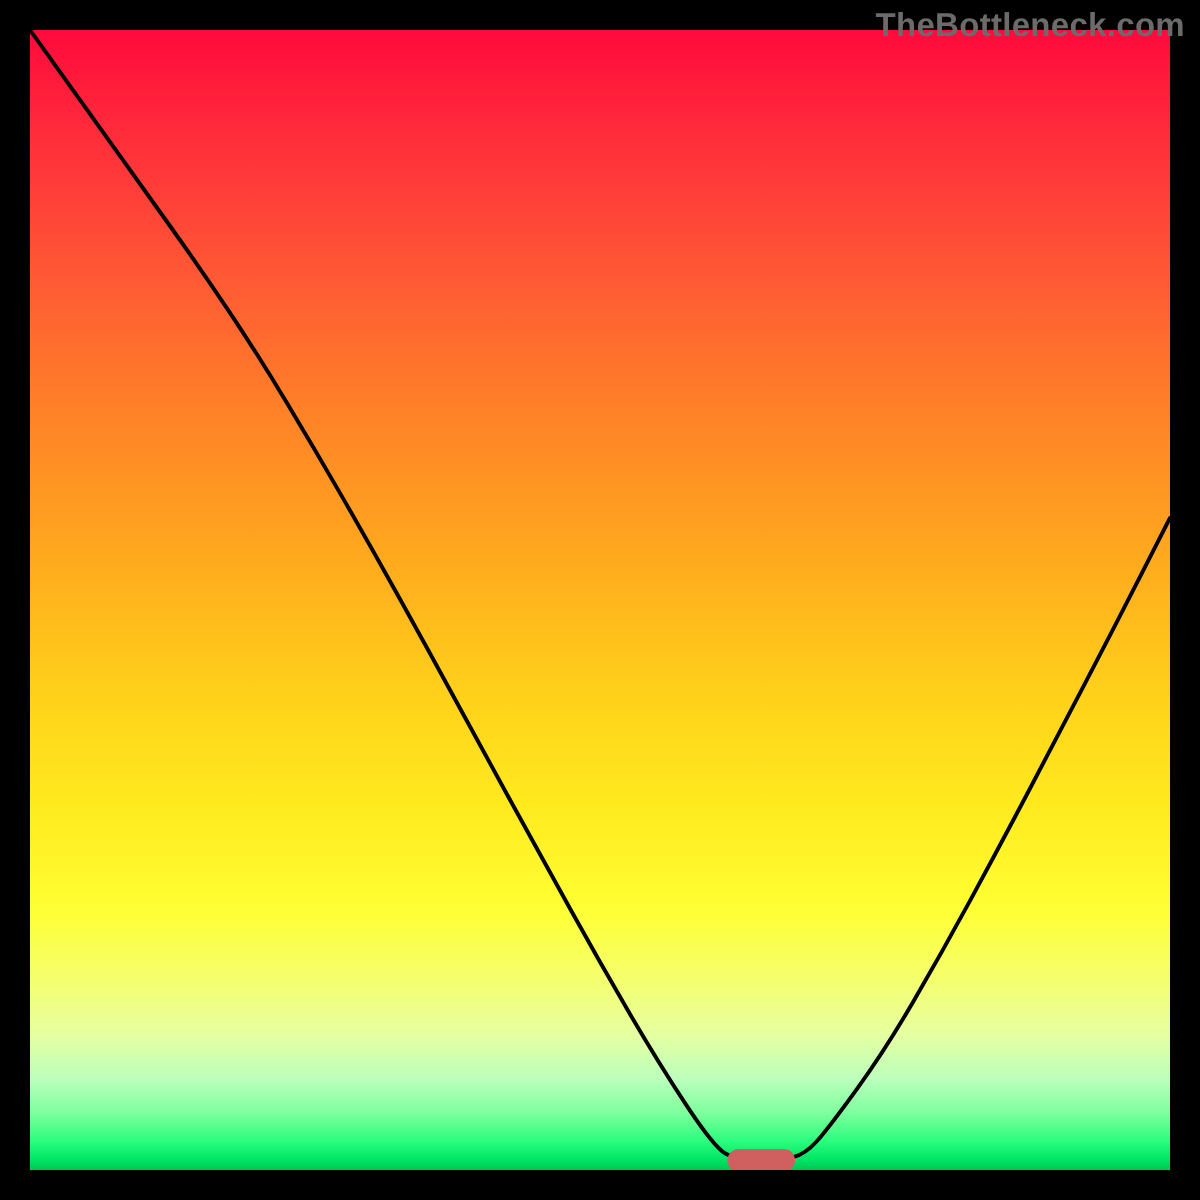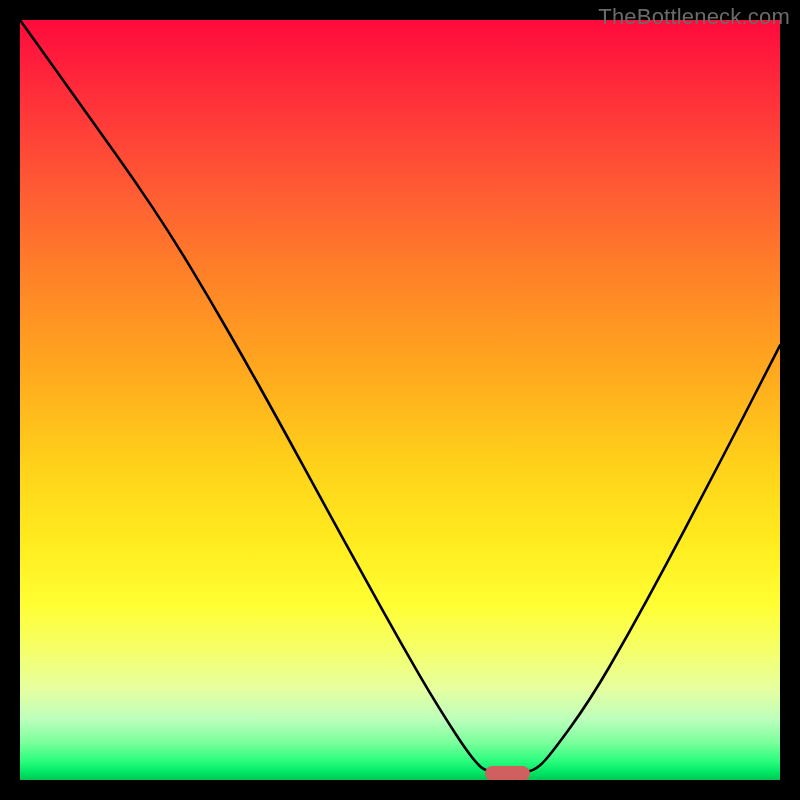--- a/index.html
+++ b/index.html
@@ -15,21 +15,21 @@
     width: 800px;
     height: 800px;
     background: #000;
   }
   .watermark {
     position: absolute;
     top: 4px;
     right: 10px;
     font-family: Arial, Helvetica, sans-serif;
     font-size: 22px;
-    font-weight: 400;
+    font-weight: 700;
     color: #6b6b6b;
     letter-spacing: 0.2px;
     z-index: 3;
   }
   .plot {
     position: absolute;
     left: 20px;
     top: 20px;
     width: 760px;
     height: 760px;

